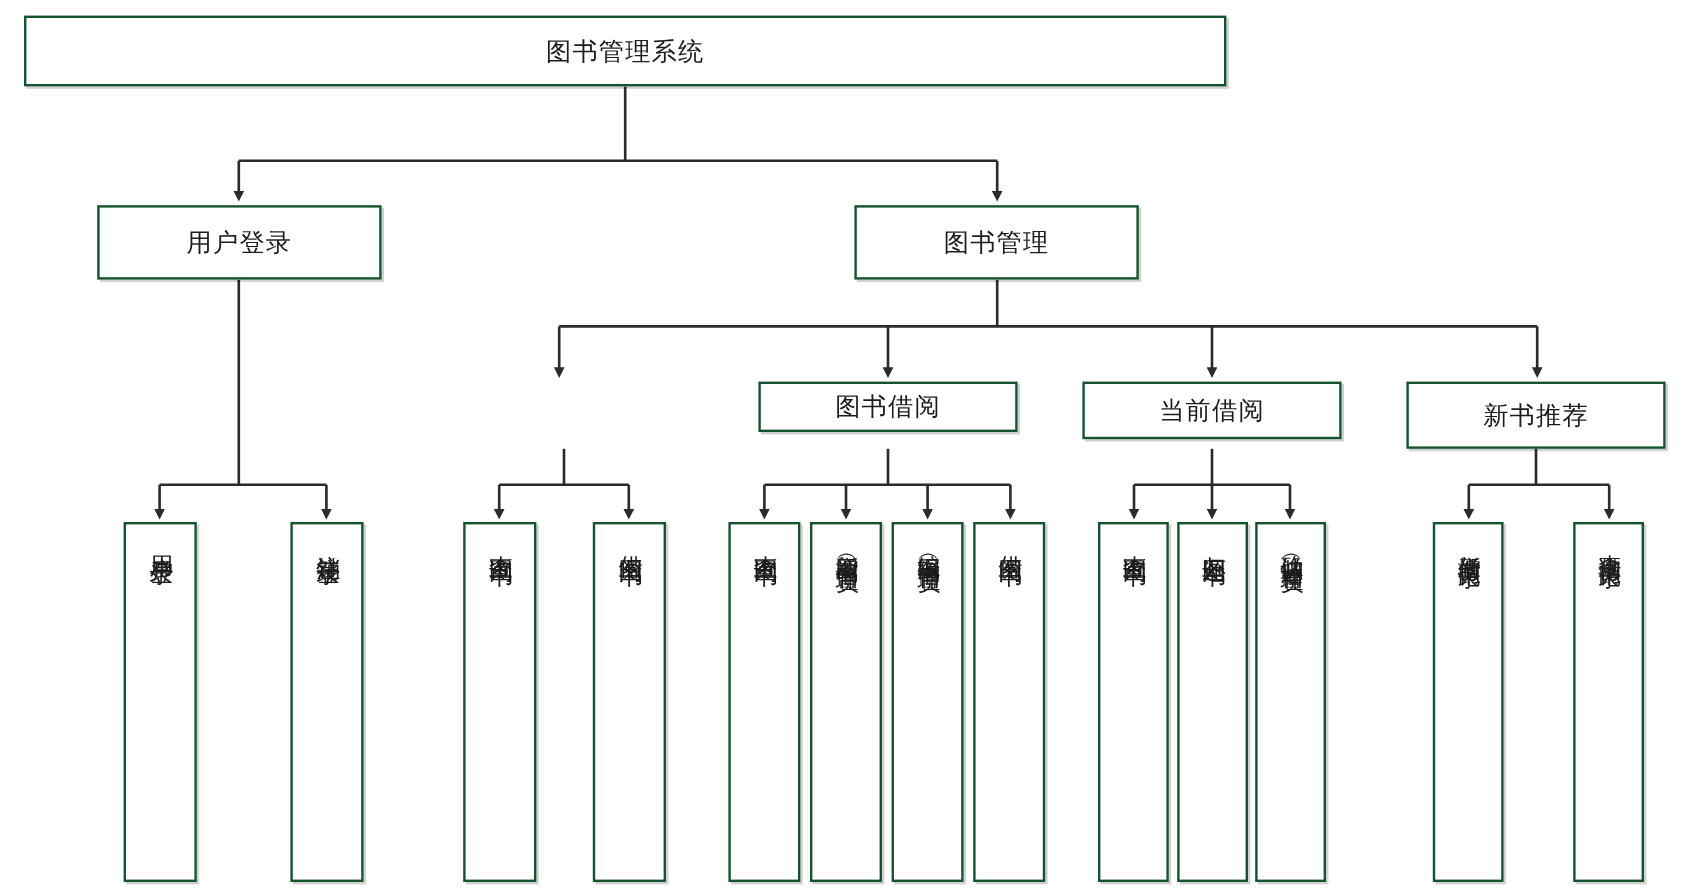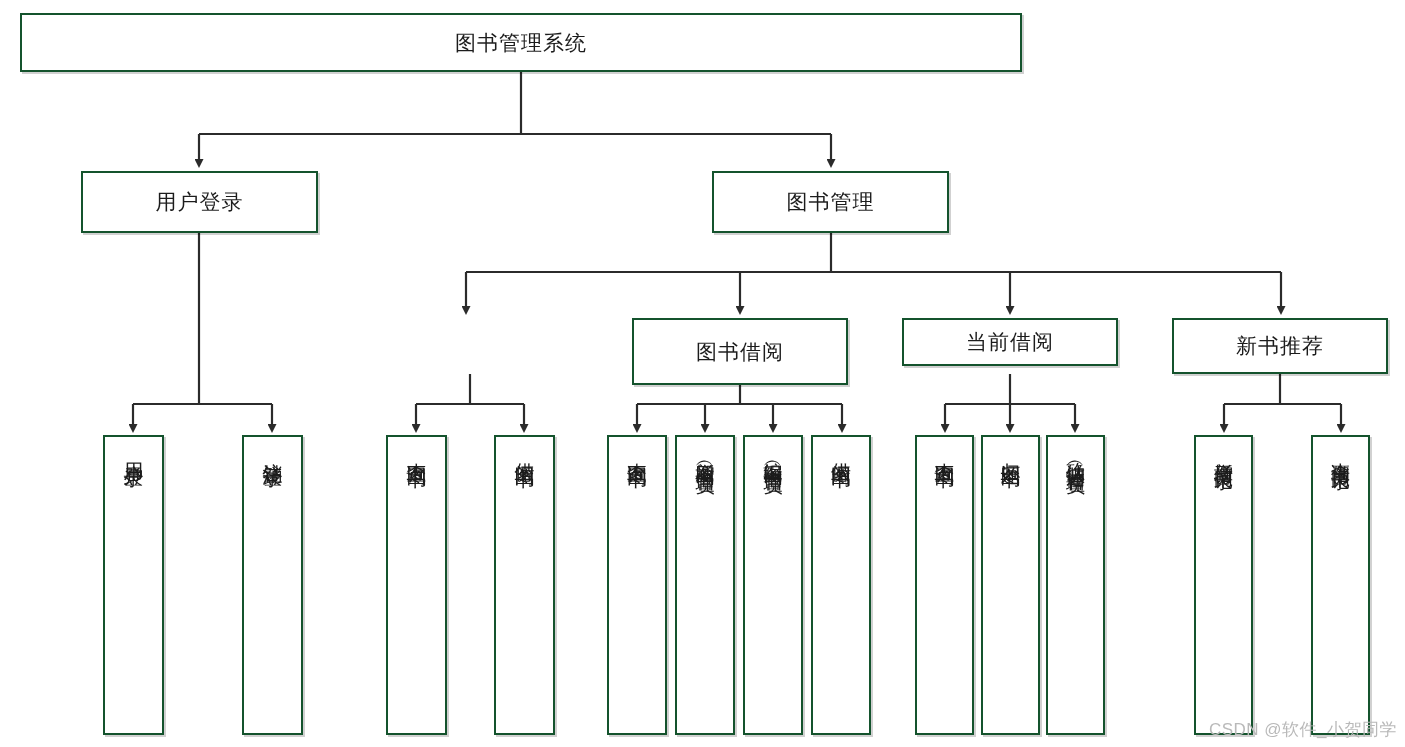--- a/index.html
+++ b/index.html
@@ -126,21 +126,21 @@
     <span>图书管理系统</span>
   </div>
 
   <div class="node horizontal" style="left:81px; top:171px; width:237px; height:62px;">
     <span>用户登录</span>
   </div>
   <div class="node horizontal" style="left:712px; top:171px; width:237px; height:62px;">
     <span>图书管理</span>
   </div>
 
-  <div class="node horizontal" style="left:632px; top:318px; width:216px; height:67px;">
+  <div class="node horizontal" style="left:632px; top:318px; width:216px; height:42px;">
     <span>图书借阅</span>
   </div>
   <div class="node horizontal" style="left:902px; top:318px; width:216px; height:48px;">
     <span>当前借阅</span>
   </div>
   <div class="node horizontal" style="left:1172px; top:318px; width:216px; height:56px;">
     <span>新书推荐</span>
   </div>
 
   <div class="node leaf" style="left:103px; top:435px; width:61px; height:300px;">
@@ -180,15 +180,14 @@
     <span class="vtext">确认归还（管理员）</span>
   </div>
 
   <div class="node leaf leaf-mid" style="left:1194px; top:435px; width:59px; height:300px;">
     <span class="vtext">新增借阅记录</span>
   </div>
   <div class="node leaf leaf-mid" style="left:1311px; top:435px; width:59px; height:300px;">
     <span class="vtext">查询借阅记录</span>
   </div>
 
-  <div id="watermark">CSDN @软件_小贺同学</div>
 
 </div>
 
 </body></html>

